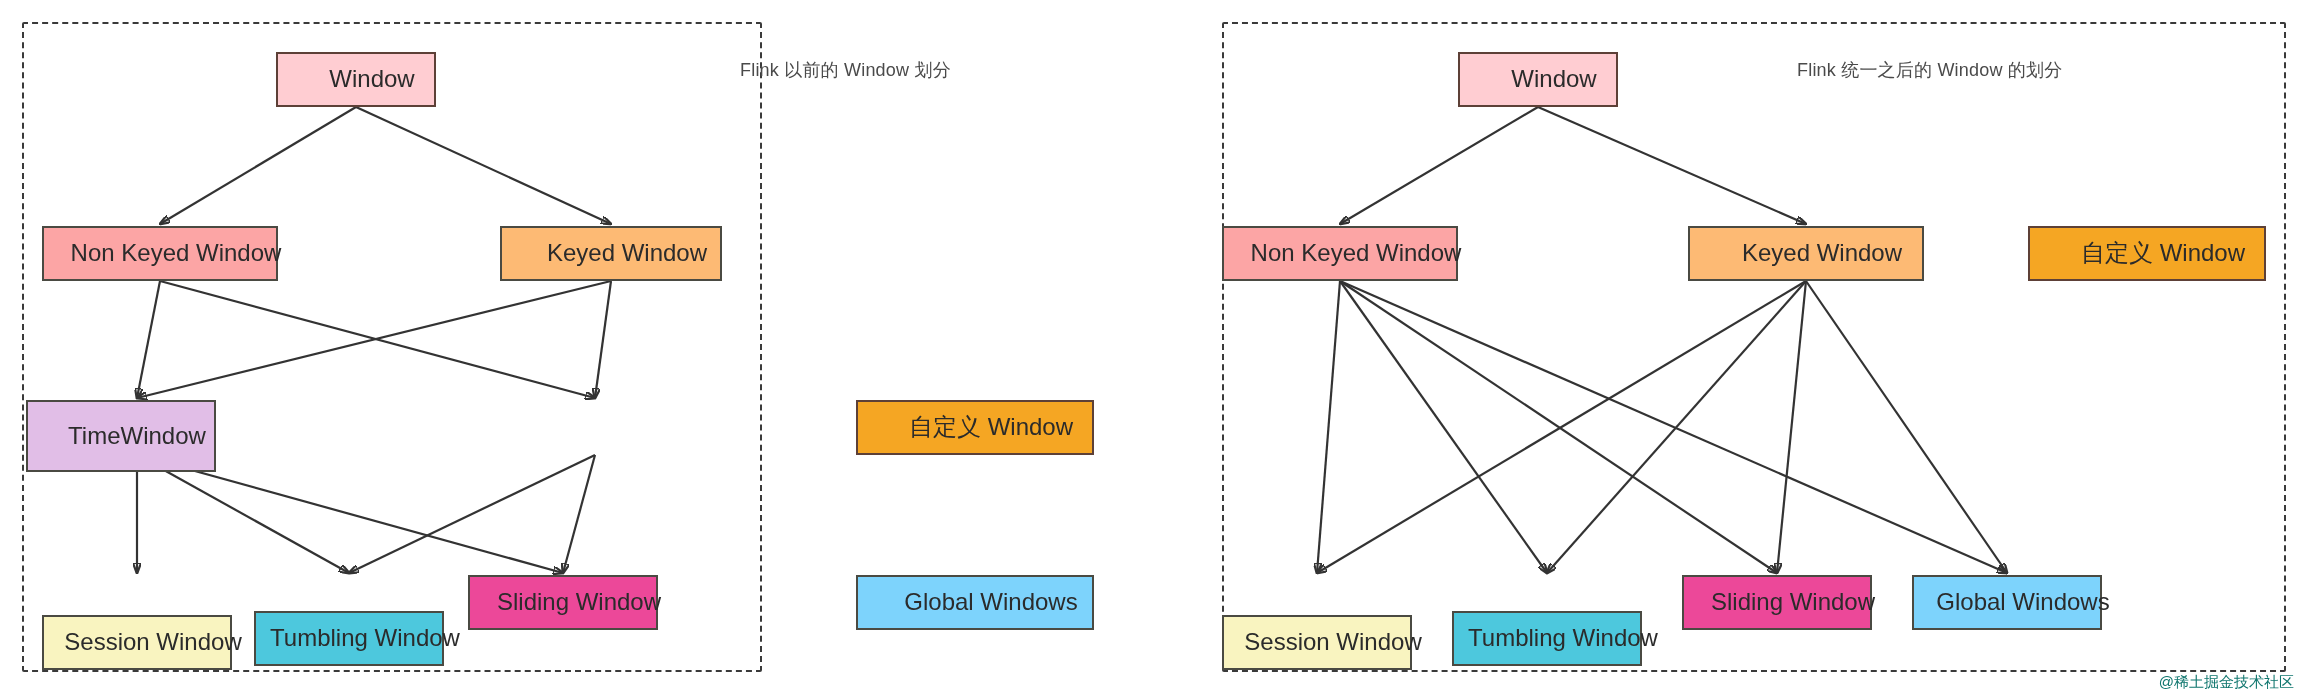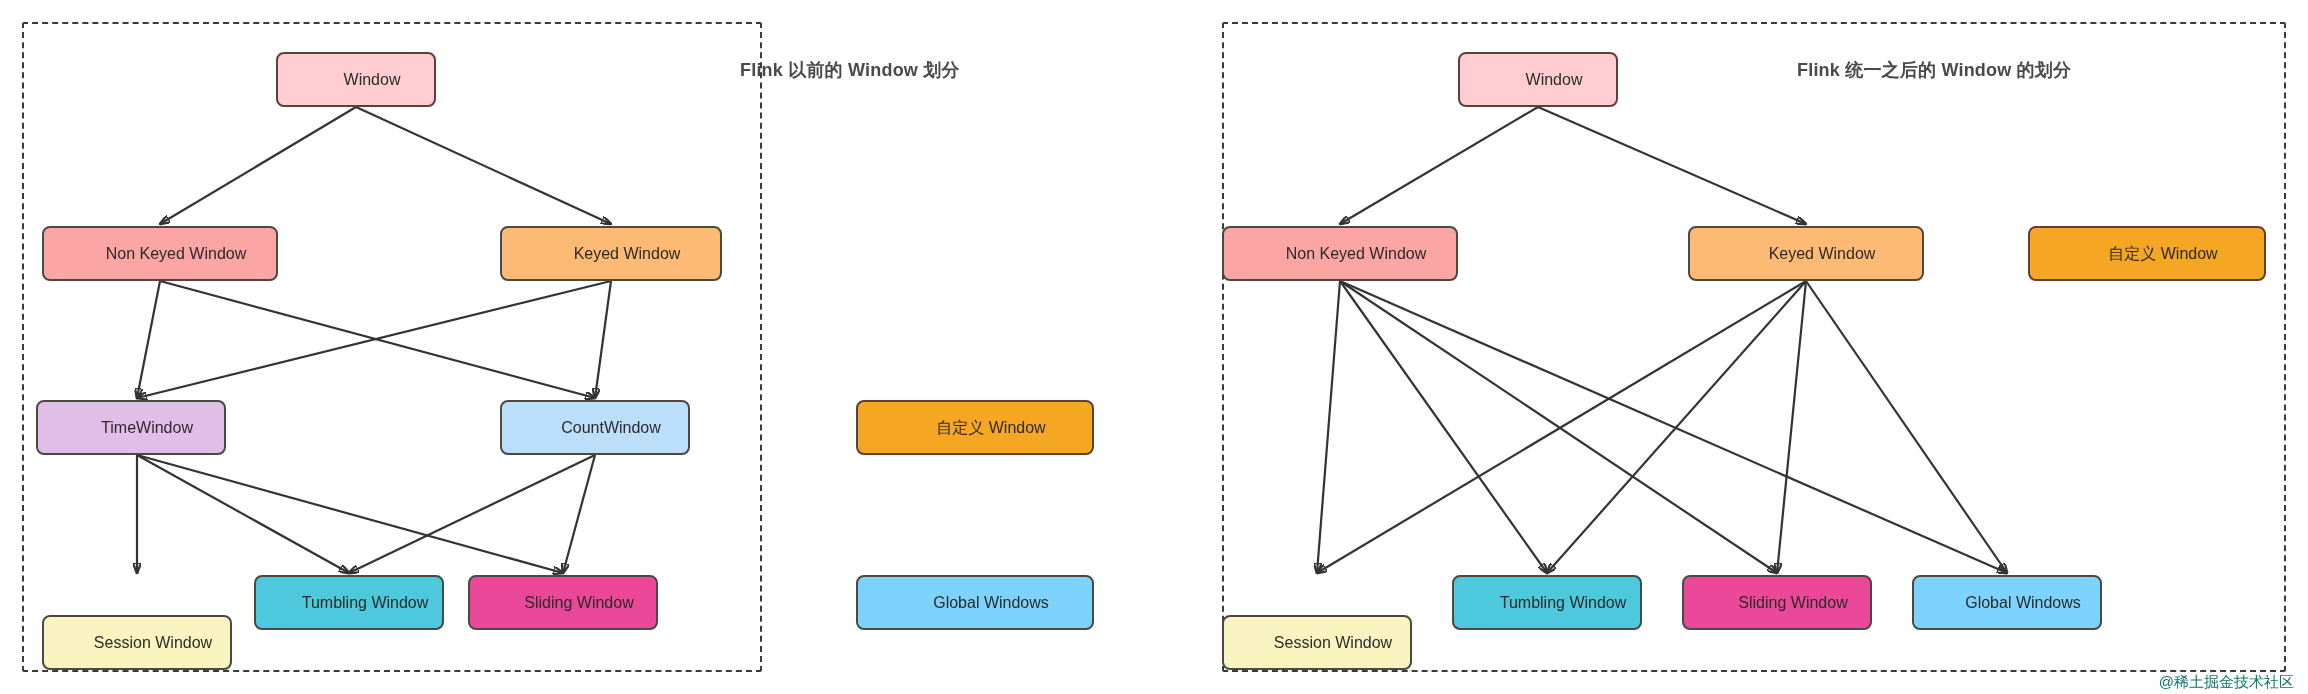--- a/index.html
+++ b/index.html
@@ -30,49 +30,48 @@
   }
   #panel-left  { left: 22px;   width: 740px; }
   #panel-right { left: 1222px; width: 1064px; }
 
   .panel-caption {
     position: absolute;
     font-size: 18px;
     color: #4a4a4a;
     white-space: nowrap;
     letter-spacing: 0.2px;
-    font-weight: bold;
   }
 
   .node {
     position: absolute;
     box-sizing: border-box;
     border: 2px solid #4a4a42;
-    border-radius: 8px;
+    border-radius: 0;
     display: flex;
     align-items: center;
     justify-content: center;
-    font-size: 16px;
+    font-size: 24px;
     color: #2b2b2b;
     text-align: center;
     line-height: 1.1;
     white-space: nowrap;
     z-index: 3;
     padding-left: 32px;
   }
 
   
   .c-pink    { background: #ffcdd2; border-color: #5d4037; }
   .c-green   { background: #fca5a5; border-color: #4a4a42; }
   .c-peach   { background: #fdba74; border-color: #4a4a42; }
   .c-plum    { background: #e1bee7; border-color: #4a4a42; }
   .c-blue    { background: #bbdefb; border-color: #4a4a42; }
   .c-orange  { background: #f5a623; border-color: #5d4037; text-align: right; }
   .c-cream   { background: #f9f4c0; border-color: #4a4a42; margin-top: 40px; }
-  .c-cyan    { background: #4dc8dd; border-color: #4a4a42; }
+  .c-cyan    { background: #4dc8dd; border-color: #4a4a42; margin-top: 36px; }
   .c-yellow  { background: #ec4899; border-color: #4a4a42; }
   .c-aqua    { background: #7dd3fc; border-color: #4a4a42; }
 
   svg.edges {
     position: absolute;
     left: 0;
     top: 0;
     width: 2308px;
     height: 694px;
     z-index: 1;
@@ -128,22 +127,21 @@
       </g>
   </svg>
 
   <div class="panel" id="panel-left"></div>
 
   <div class="panel-caption" style="left:740px; top:58px;">Flink 以前的 Window 划分</div>
 
   <div class="node c-pink" style="left:276px; top:52px;  width:160px; height:55px;">Window</div>
   <div class="node c-green" style="left:42px;  top:226px; width:236px; height:55px;">Non Keyed Window</div>
   <div class="node c-peach" style="left:500px; top:226px; width:222px; height:55px;">Keyed Window</div>
-  <div class="node c-plum" style="left:36px;  top:400px; width:190px; height:55px;">TimeWindow</div>
-  <div class="node c-blue" style="left:500px; top:400px; width:190px; height:55px;">CountWindow</div>
+  <div class="node c-plum" style="left:26px;  top:400px; width:190px; height:72px;">TimeWindow</div>
   <div class="node c-orange" style="left:856px; top:400px; width:238px; height:55px;">自定义 Window</div>
   <div class="node c-cream" style="left:42px;  top:575px; width:190px; height:55px;">Session Window</div>
   <div class="node c-cyan" style="left:254px; top:575px; width:190px; height:55px;">Tumbling Window</div>
   <div class="node c-yellow" style="left:468px; top:575px; width:190px; height:55px;">Sliding Window</div>
   <div class="node c-aqua" style="left:856px; top:575px; width:238px; height:55px;">Global Windows</div>
 
   <div class="panel" id="panel-right"></div>
 
   <div class="panel-caption" style="left:1797px; top:58px;">Flink 统一之后的 Window 的划分</div>
 

